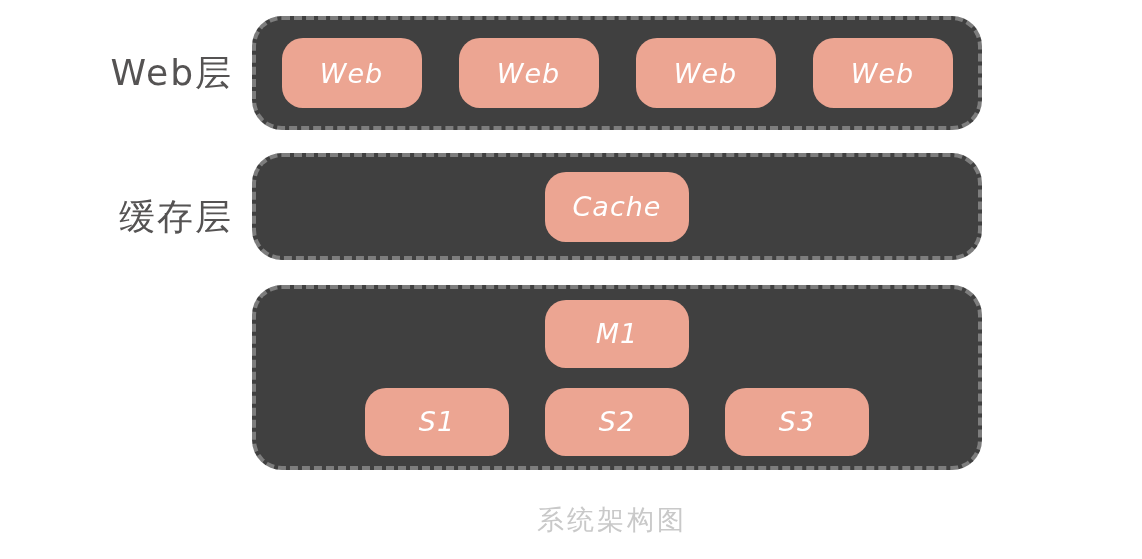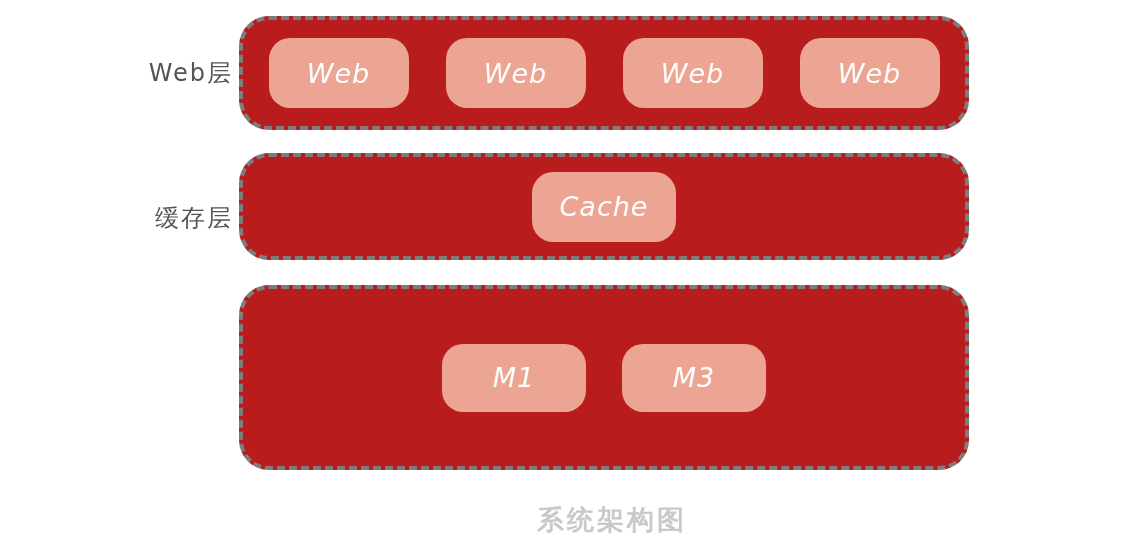--- a/index.html
+++ b/index.html
@@ -10,35 +10,35 @@
     overflow: hidden;
   }
   .stage { position: absolute; top: 0; left: 0; width: 1142px; height: 559px; }
 
   
   .layer-label {
     position: absolute;
     left: 0; width: 233px;
     display: flex; align-items: center; justify-content: flex-end;
     color: #555353;
-    font-size: 24px;
+    font-size: 36px;
     letter-spacing: 2px;
     white-space: nowrap;
   }
   #label-web   { top: 16px;  height: 114px; }
   #label-cache { top: 164px; height: 107px; }
   #label-db    { top: 285px; height: 185px; }
 
   
   .layer-container {
     position: absolute;
-    left: 239px; width: 730px;
+    left: 252px; width: 730px;
     border: 4px dashed #7d7d7d;
     border-radius: 30px;
-    background: #b91c1c;
+    background: #404040;
     display: flex; align-items: center; justify-content: center;
   }
   #layer-web   { top: 16px;  height: 114px; gap: 37px; }
   #layer-cache { top: 153px; height: 107px; }
   #layer-db    { top: 285px; height: 185px; flex-direction: column; gap: 20px; }
   .db-row { display: flex; gap: 36px; }
 
   
   .node {
     background: #eca592;
@@ -54,21 +54,20 @@
   .node-db    { width: 144px; height: 68px; text-align: center; }
 
   
   .diagram-title {
     position: absolute;
     left: 247px; width: 730px; top: 502px;
     text-align: center;
     color: #c9c9c9;
     font-size: 27px;
     letter-spacing: 3px;
-    font-weight: bold;
   }
 </style>
 </head>
 <body>
 
 <div class="stage">
 
   <div class="layer-label" id="label-web">Web层</div>
   <div class="layer-label" id="label-cache">缓存层</div>
 
@@ -79,19 +78,23 @@
     <div class="node node-web">Web</div>
   </div>
 
   <div class="layer-container" id="layer-cache">
     <div class="node node-cache">Cache</div>
   </div>
 
   <div class="layer-container" id="layer-db">
     <div class="db-row">
       <div class="node node-db">M1</div>
-      <div class="node node-db">M3</div>
+    </div>
+    <div class="db-row">
+      <div class="node node-db">S1</div>
+      <div class="node node-db">S2</div>
+      <div class="node node-db">S3</div>
     </div>
   </div>
 
   <div class="diagram-title">系统架构图</div>
 
 </div>
 
 </body></html>

